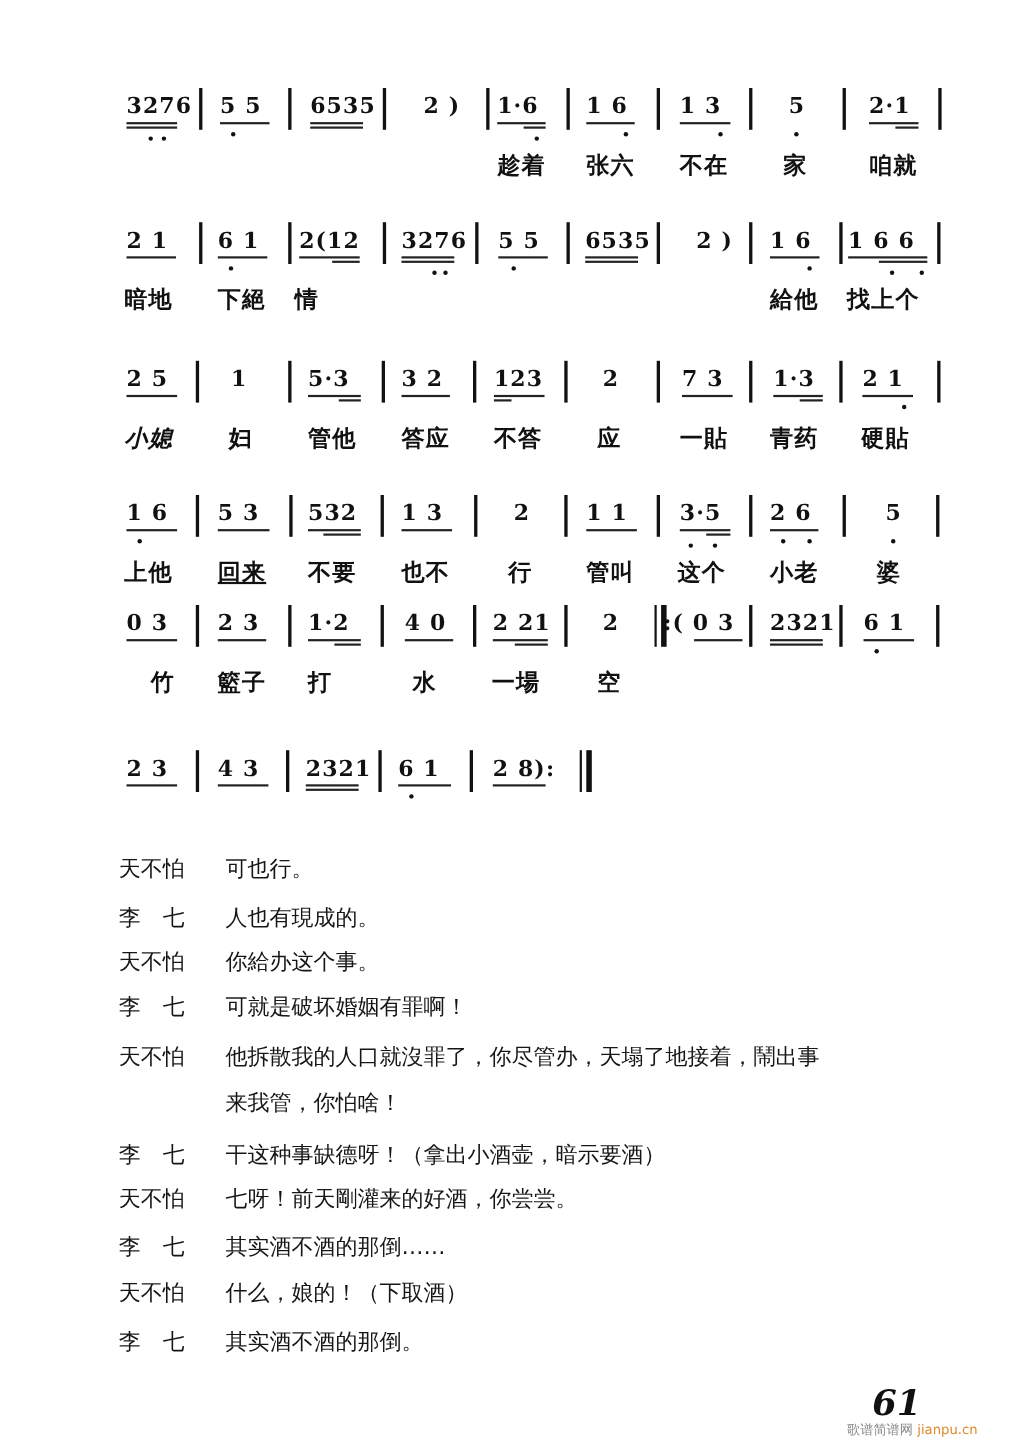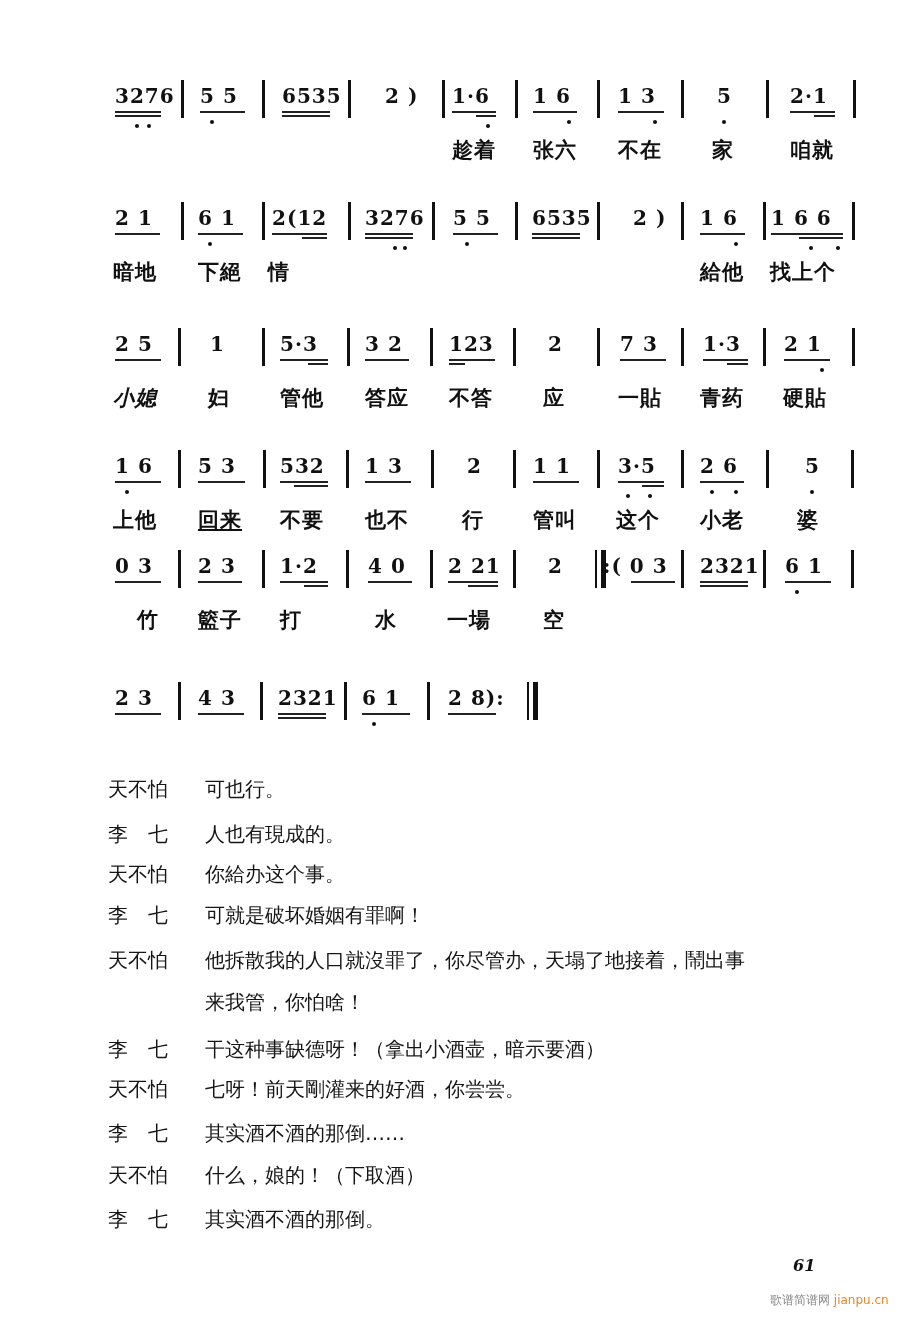--- a/index.html
+++ b/index.html
@@ -14,21 +14,21 @@
            font-weight:bold; font-size:20px; white-space:pre; letter-spacing:1px; line-height:24px; }
   .ul { position:absolute; height:2px; background:#222; }
   .dot { position:absolute; width:4px; height:4px; border-radius:50%; background:#111; }
   .lyric { position:absolute; font-family:"DejaVu Sans", sans-serif; font-weight:bold;
            font-size:21px; white-space:nowrap; letter-spacing:1px; }
   .dialog { position:absolute; left:108px; font-family:"DejaVu Sans", sans-serif;
             font-size:20px; line-height:24px; white-space:nowrap; color:#161616; }
   .speaker { position:absolute; left:0; top:0; width:80px; }
   .speech { position:absolute; left:97px; top:0; }
   .page-num { position:absolute; left:793px; top:1256px; font-family:"DejaVu Serif", serif;
-              font-style:italic; font-weight:bold; font-size:16px; }
+              font-style:italic; font-weight:bold; font-size:32px; }
   .watermark { position:absolute; left:770px; top:1292px; font-family:"DejaVu Sans", sans-serif;
                font-size:12px; color:#888; }
   .watermark .url { color:#e08a2a; }
 </style>
 </head>
 <body>
 
 <div id="score">
     <div class="row" style="top: 80px;">
       <div class="bar" style="left: 181px;"></div>

